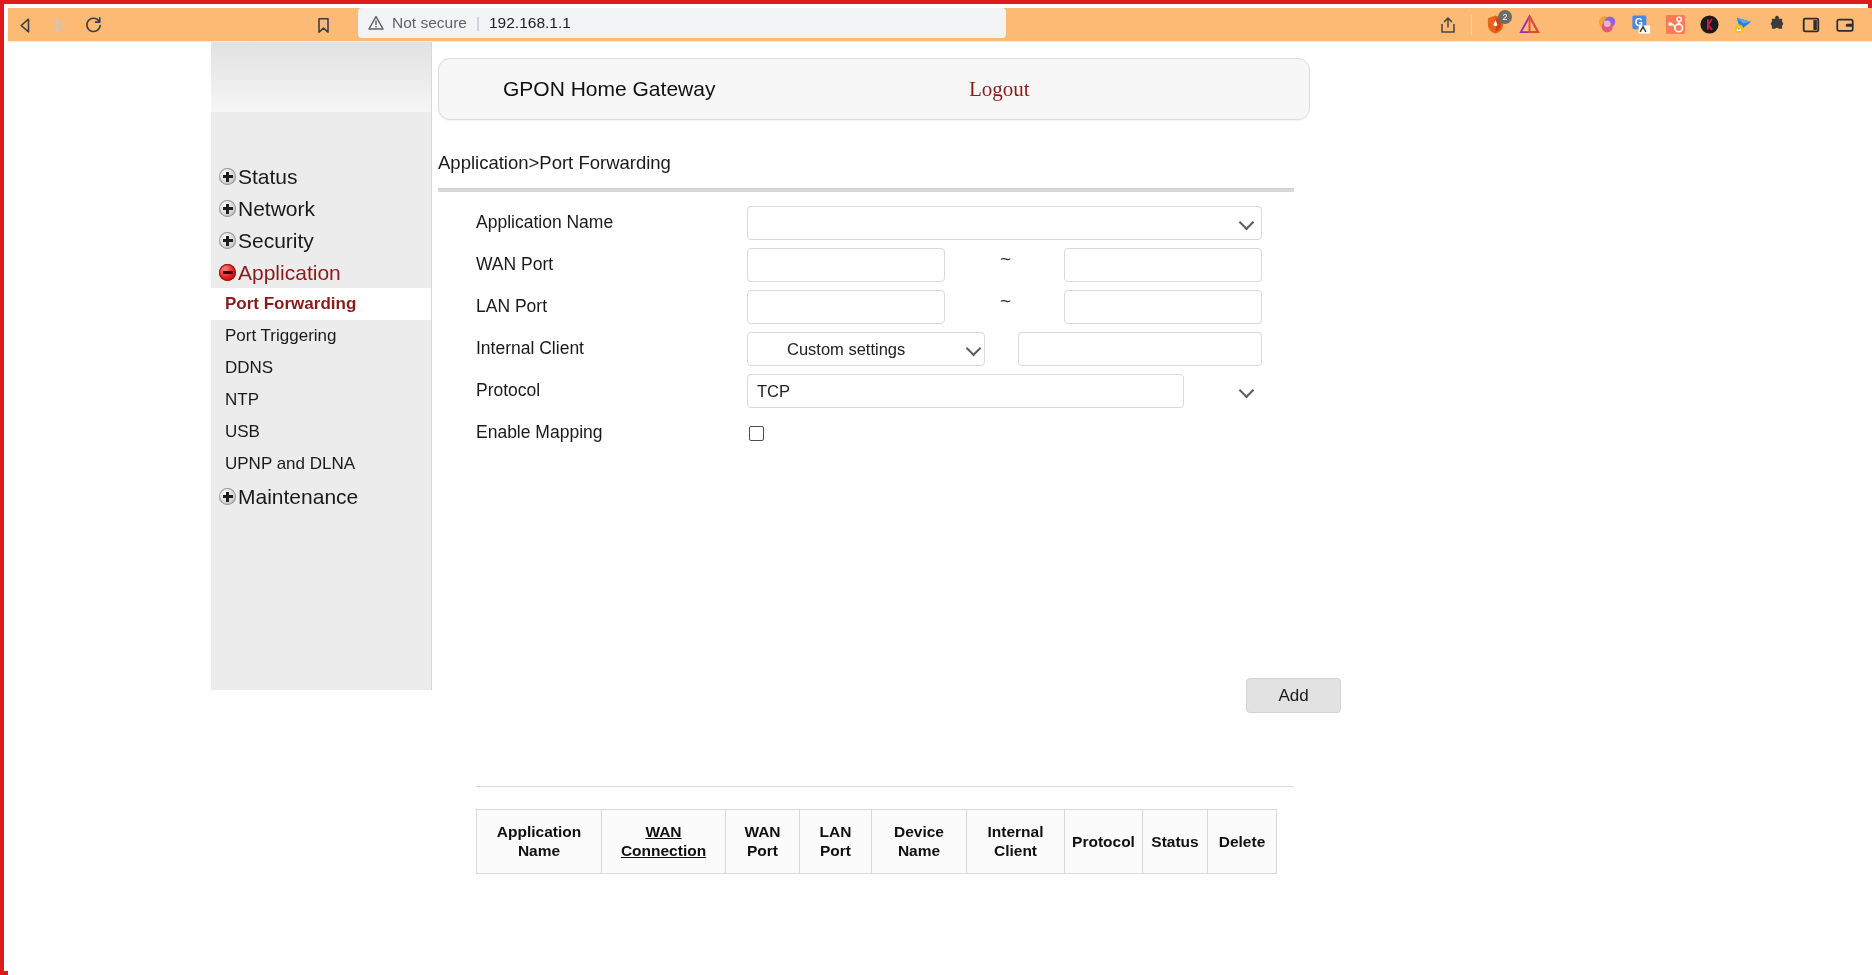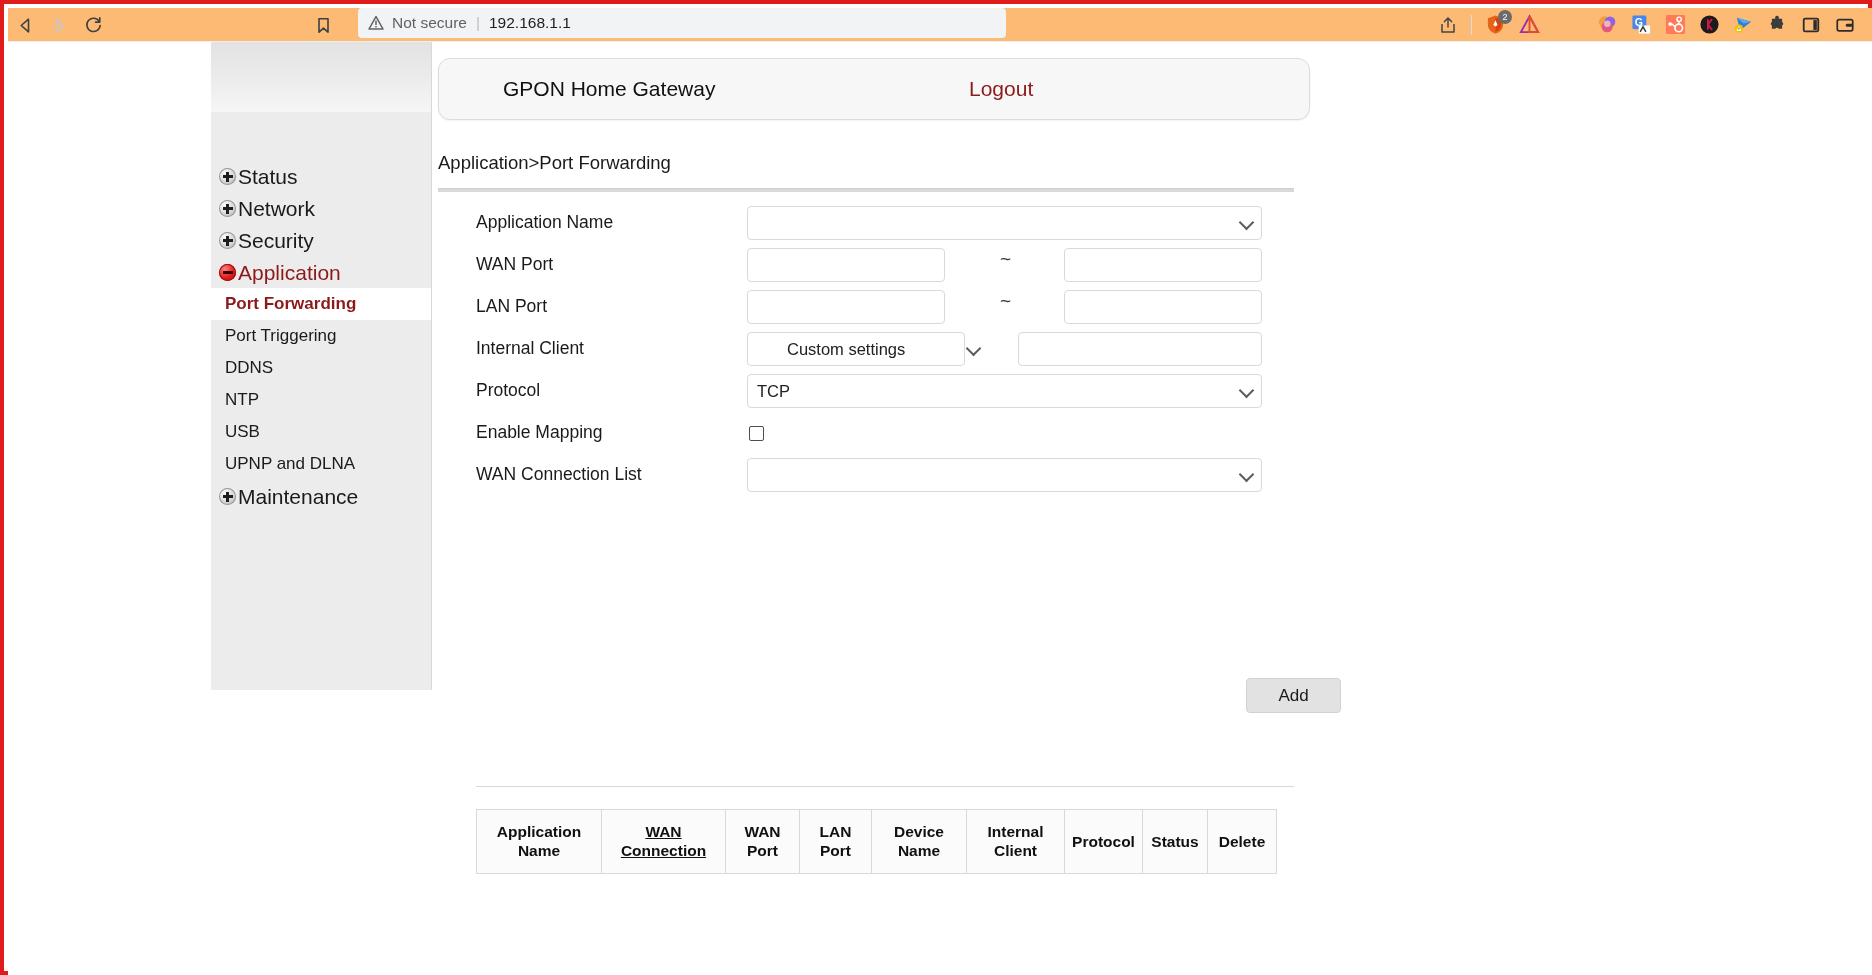--- a/index.html
+++ b/index.html
@@ -241,20 +241,21 @@
     left: 64px; top: 18px;
     font-size: 21px;
     color: #111;
   }
   .gw-logout {
     position: absolute;
     left: 530px; top: 18px;
     font-size: 21px;
     color: #8c1a1a;
     cursor: pointer;
+    font-family: Liberation Serif, serif;
   }
 
   .breadcrumb {
     position: absolute;
     left: 6px; top: 110px;
     font-size: 18.5px;
     color: #1a1a1a;
   }
 
   .hr-top {
@@ -618,52 +619,43 @@
         <div class="frow">
           <div class="flabel">LAN Port</div>
           <input class="tbox fctl" style="left: 315px; top: 4px; width: 198px;" value="">
           <span class="tilde fctl" style="left:568px;">~</span>
           <input class="tbox fctl" style="left: 632px; top: 4px; width: 198px;" value="">
         </div>
 
         <div class="frow">
           <div class="flabel">Internal Client</div>
           <div class="fctl sel-wrap" style="left:315px; top:4px; width:242px;">
-            <select class="sel" style="width:218px;padding-left:39px;">
+            <select class="sel" style="width:238px;padding-left:39px;">
               <option>Custom settings</option>
             </select>
             <span class="chev"></span>
           </div>
           <input class="tbox fctl" style="left: 586px; top: 4px; width: 244px;" value="">
         </div>
 
         <div class="frow">
           <div class="flabel">Protocol</div>
           <div class="fctl sel-wrap" style="left:315px; top:4px; width:515px;">
-            <select class="sel" style="width:515px;">
+            <select class="sel" style="width:437px;">
               <option>TCP</option>
             </select>
             <span class="chev"></span>
           </div>
         </div>
 
         <div class="frow">
           <div class="flabel">Enable Mapping</div>
           <input type="checkbox" class="chk fctl" style="left: 317px; top: 14px;">
         </div>
 
-        <div class="frow">
-          <div class="flabel">WAN Connection List</div>
-          <div class="fctl sel-wrap" style="left:315px; top:4px; width:515px;">
-            <select class="sel" style="width:515px;">
-              <option></option>
-            </select>
-            <span class="chev"></span>
-          </div>
-        </div>
 
       </div>
 
       <button class="add-btn">Add</button>
 
       <div class="hr-bottom"></div>
 
       <table class="ftable">
         <thead>
           <tr>

